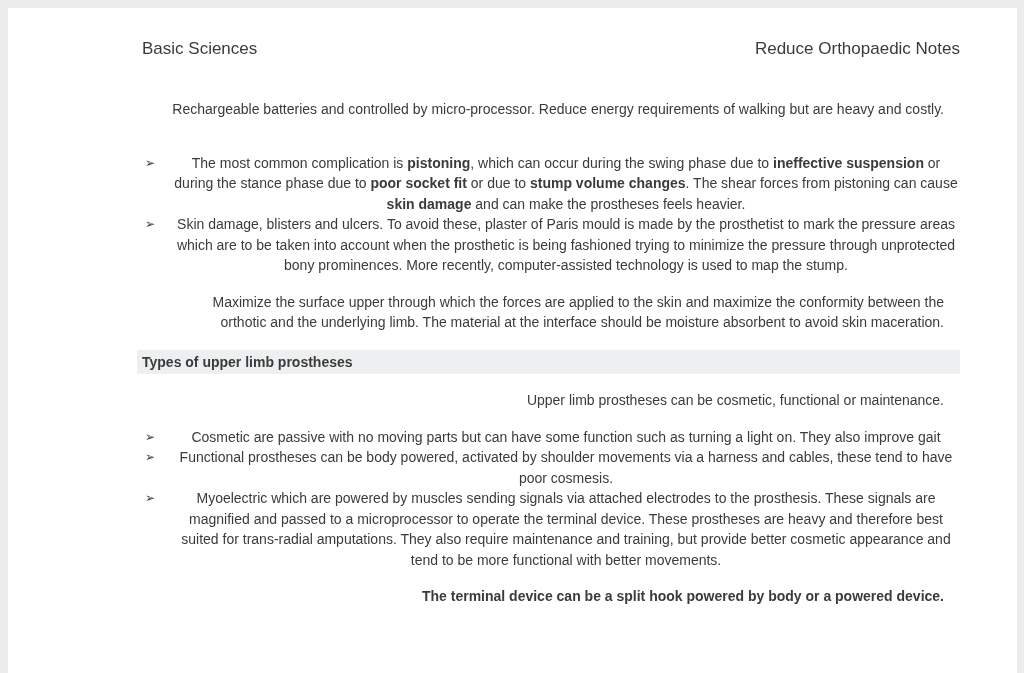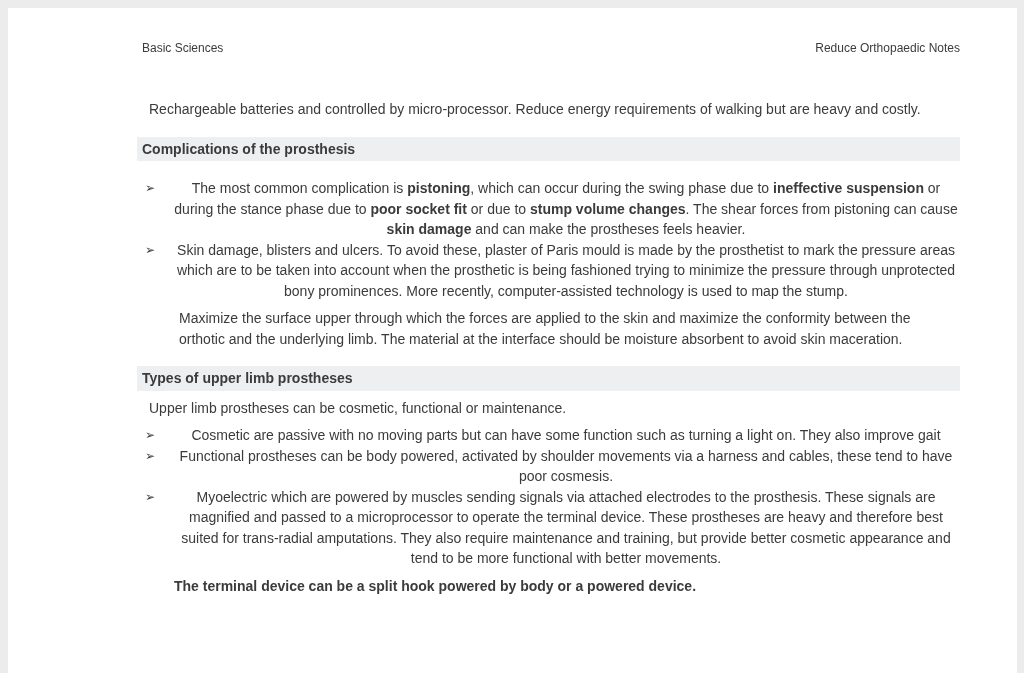--- a/index.html
+++ b/index.html
@@ -20,21 +20,21 @@
   .page {
     position: absolute;
     left: 142px;
     top: 8px;
     width: 818px;
   }
   .header {
     display: flex;
     justify-content: space-between;
     margin-top: 30px;
-    font-size: 12px;
+    font-size: 17px;
     line-height: 21px;
   }
   .content {
     margin-top: 40px;
     font-size: 14px;
     line-height: 20.5px;
   }
   .heading {
     margin-top: 17px;
     margin-left: -5px;
@@ -46,40 +46,39 @@
   .bullet { display: flex; }
   .marker {
     flex: none;
     width: 27px;
     padding-left: 3px;
     font-family: "DejaVu Sans", sans-serif;
     font-size: 12px;
     line-height: 20.5px;
   }
   .btext { flex: 1; min-width: 0; text-align: center; }
-  .para { margin: 7px; }
+  .para { margin: 16px; text-align: right; }
   .para.indent { padding-left: 30px; }
   .para.hang   { padding-left: 25px; font-weight: bold; }
   b { font-weight: bold; }
 </style>
 </head>
 <body>
 
 <div class="edge edge-top"></div>
 <div class="edge edge-left"></div>
 <div class="edge edge-right"></div>
 
 <div class="page">
   <div class="header">
     <span>Basic Sciences</span>
     <span>Reduce Orthopaedic Notes</span>
   </div>
   <div class="content" id="content">
       <div class="para"><span>Rechargeable batteries and controlled by micro-processor. Reduce energy requirements of walking but are heavy and costly.</span></div>
-      <div class="heading">Complications of the prosthesis</div>
       <div class="spacer"></div>
       <div class="bullet">
         <span class="marker">➢</span>
         <span class="btext"><span>The most common complication is </span><b>pistoning</b><span>, which can occur during the swing phase due to </span><b>ineffective suspension</b><span> or during the stance phase due to </span><b>poor socket fit</b><span> or due to </span><b>stump volume changes</b><span>. The shear forces from pistoning can cause </span><b>skin damage</b><span> and can make the prostheses feels heavier.</span></span>
       </div>
       <div class="bullet">
         <span class="marker">➢</span>
         <span class="btext"><span>Skin damage, blisters and ulcers. To avoid these, plaster of Paris mould is made by the prosthetist to mark the pressure areas which are to be taken into account when the prosthetic is being fashioned trying to minimize the pressure through unprotected bony prominences. More recently, computer-assisted technology is used to map the stump.</span></span>
       </div>
       <div class="para indent"><span>Maximize the surface upper through which the forces are applied to the skin and maximize the conformity between the orthotic and the underlying limb. The material at the interface should be moisture absorbent to avoid skin maceration.</span></div>

